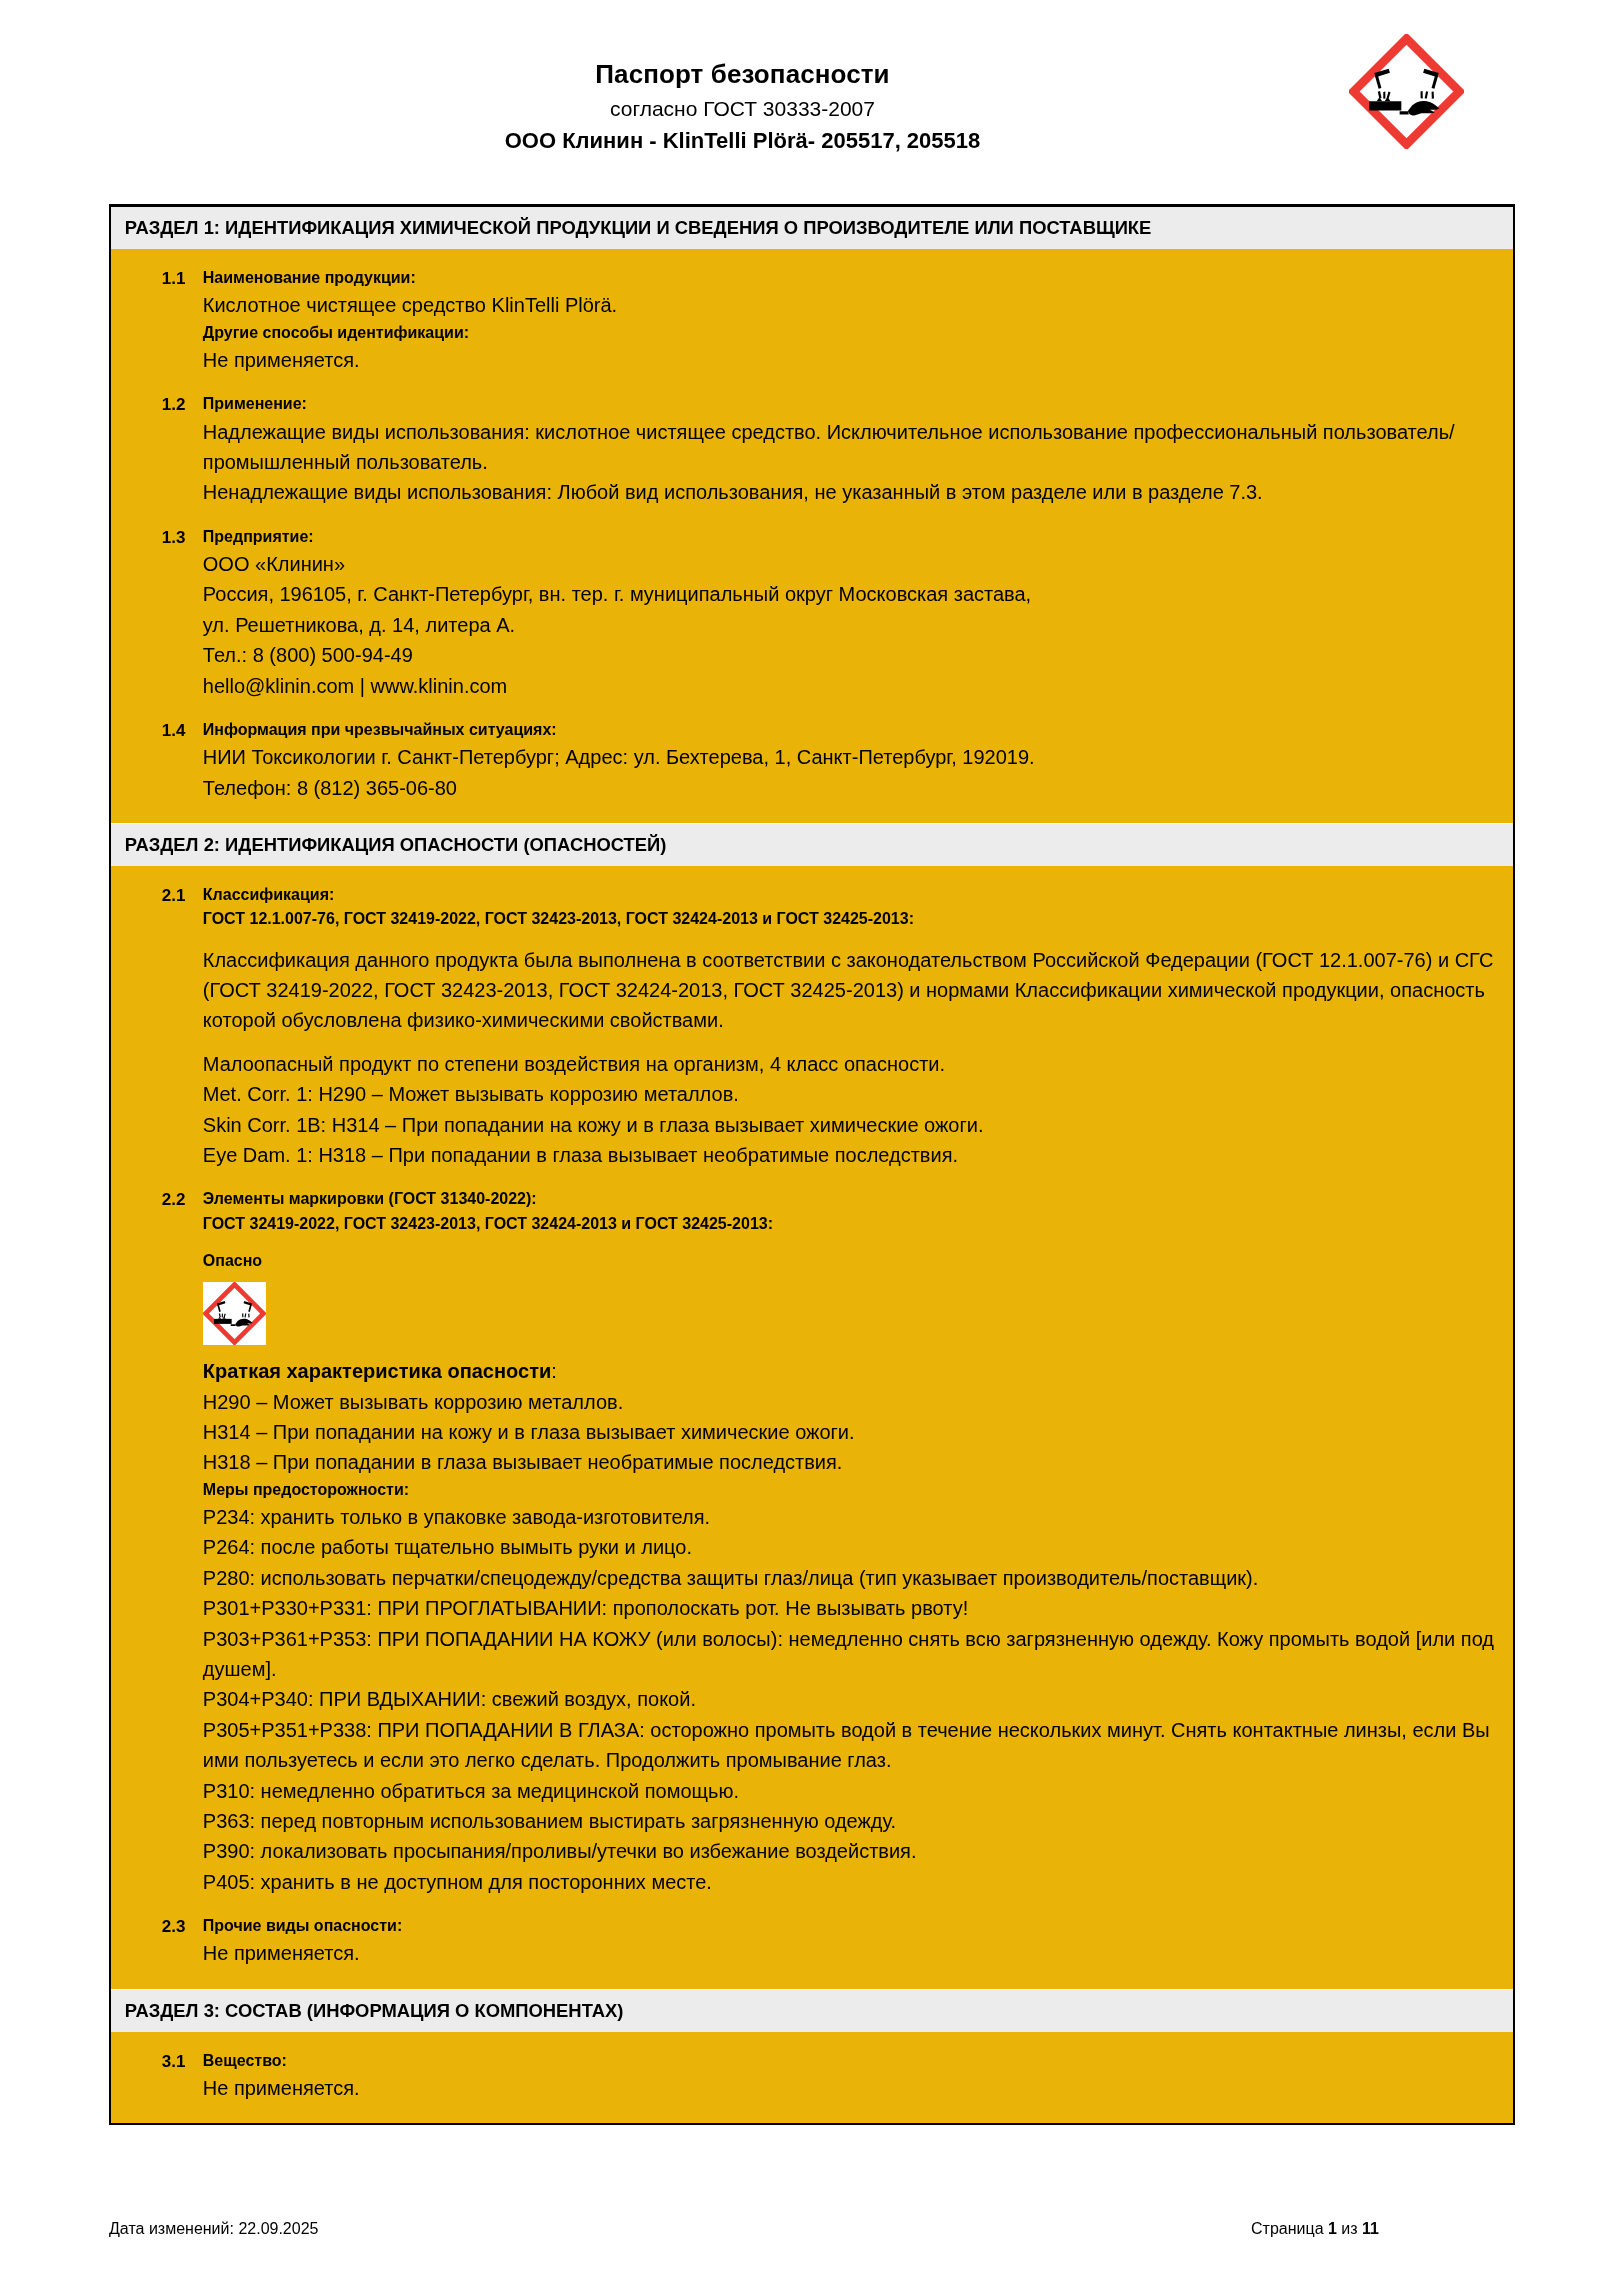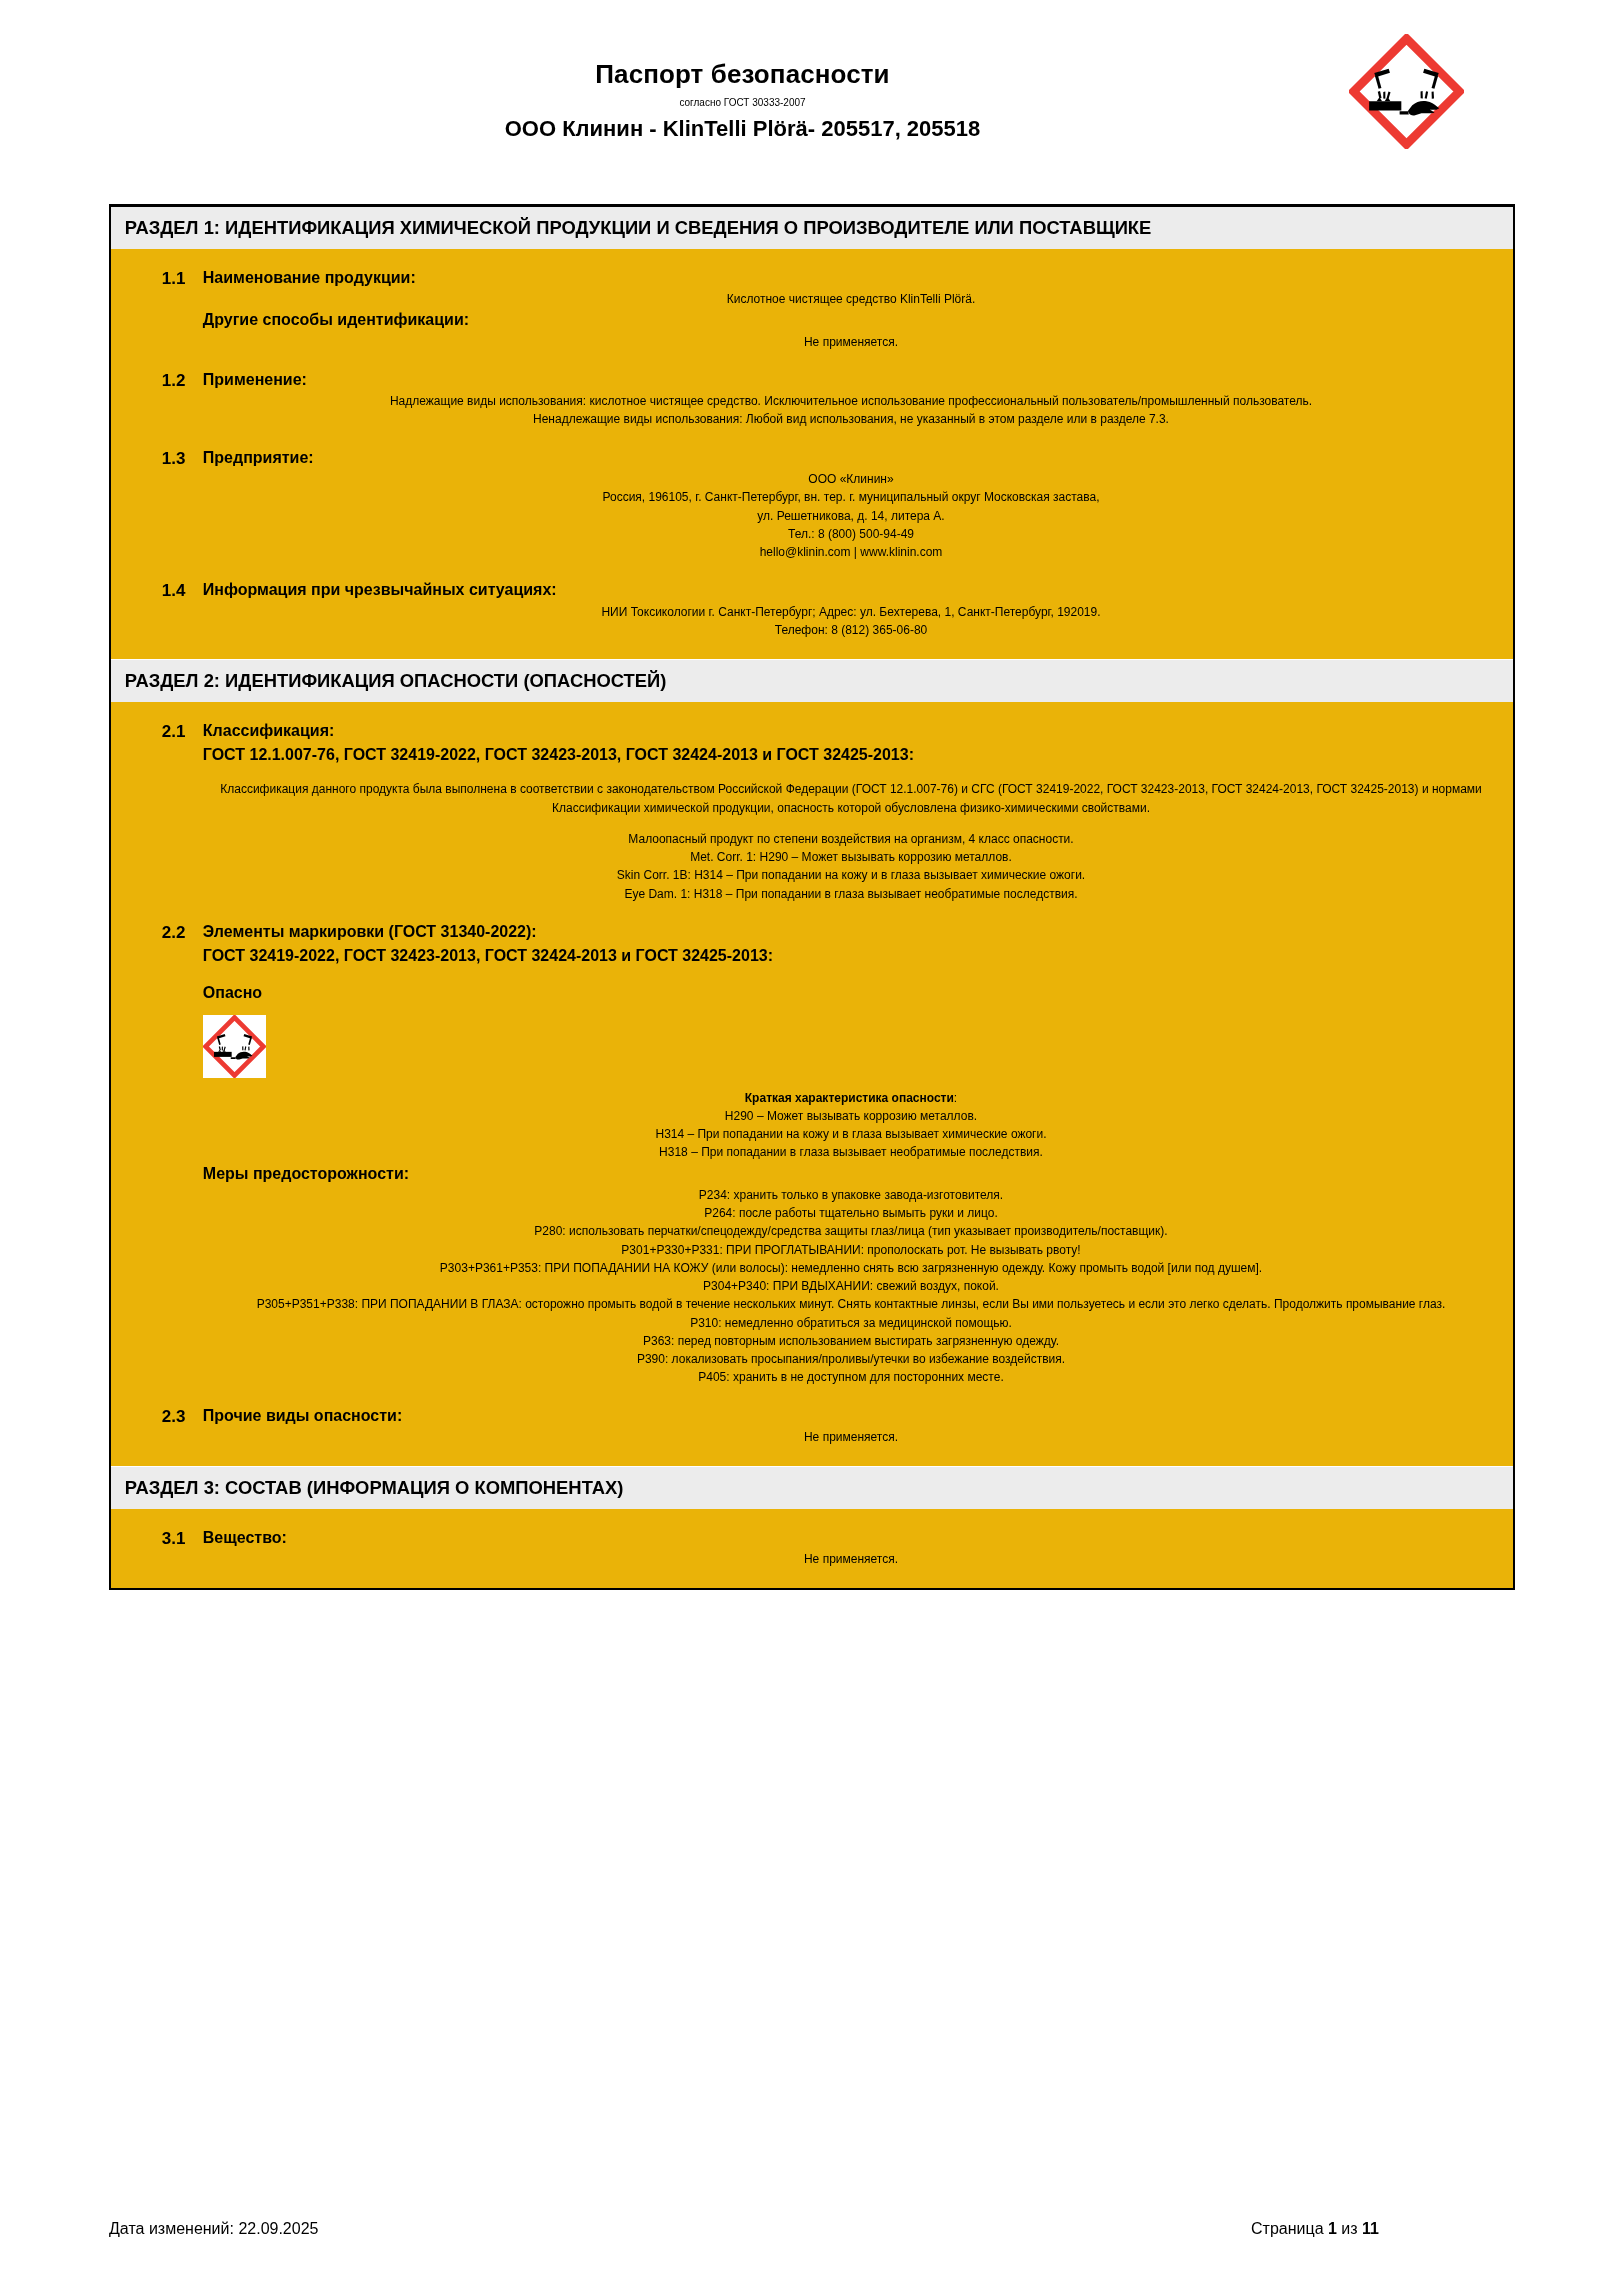--- a/index.html
+++ b/index.html
@@ -29,21 +29,21 @@
     padding-top: 60px;
     text-align: center;
   }
   .doc-title {
     font-size: 26px;
     font-weight: bold;
     line-height: 1.1;
     letter-spacing: 0.1px;
   }
   .doc-subtitle {
-    font-size: 10px;
+    font-size: 21px;
     font-weight: normal;
     margin-top: 8.4px;
     line-height: 1.1;
   }
   .doc-product {
     font-size: 22px;
     font-weight: bold;
     margin-top: 9px;
     line-height: 1.1;
   }
@@ -103,24 +103,23 @@
     flex: 1 1 auto;
     min-width: 0;
   }
 
   .lbl {
     font-size: 16px;
     font-weight: bold;
     line-height: 1.52;
   }
   .txt {
-    font-size: 12px;
+    font-size: 20px;
     font-weight: normal;
     line-height: 1.52;
-    text-align: center;
   }
   .gap-sm { height: 13px; }
   .gap-md { height: 20px; }
 
   .inline-lbl {
     font-weight: bold;
   }
 
   .pictogram-small {
     width: 63px;

